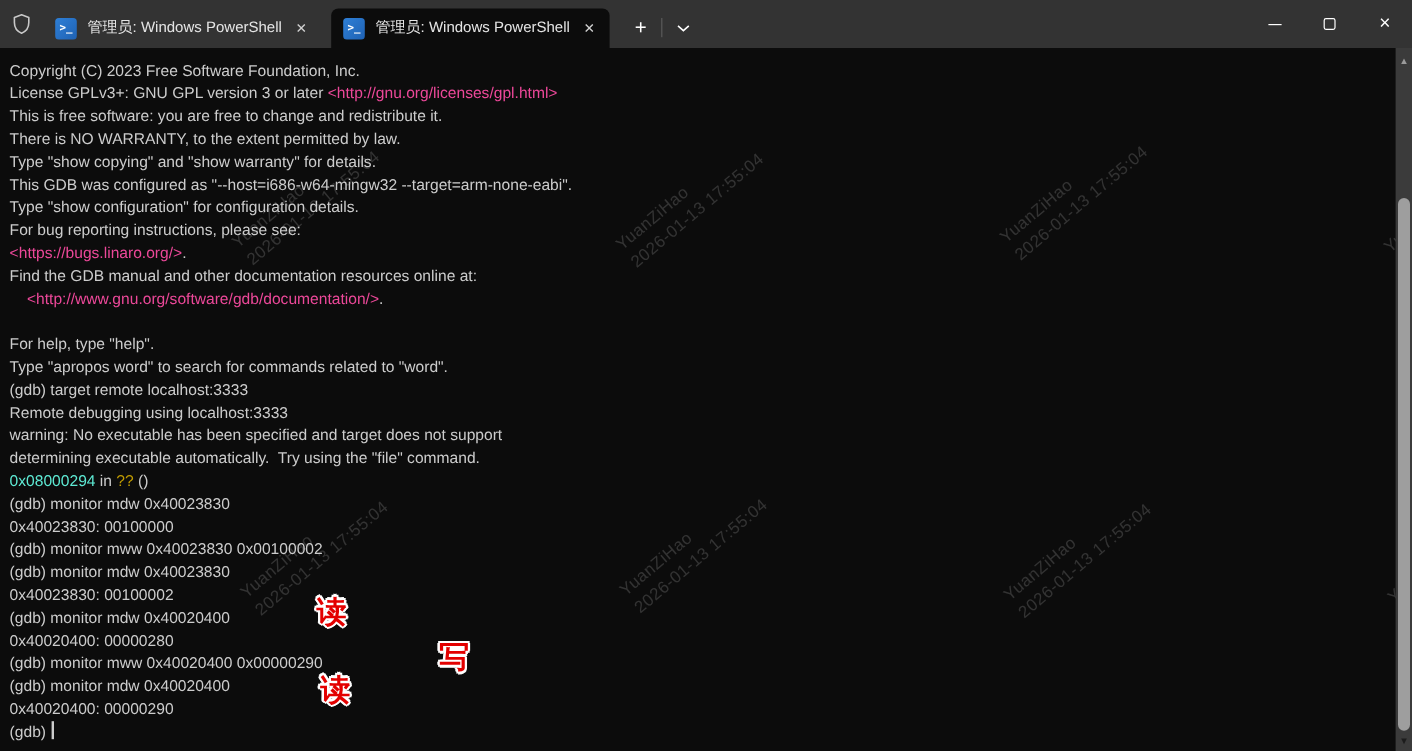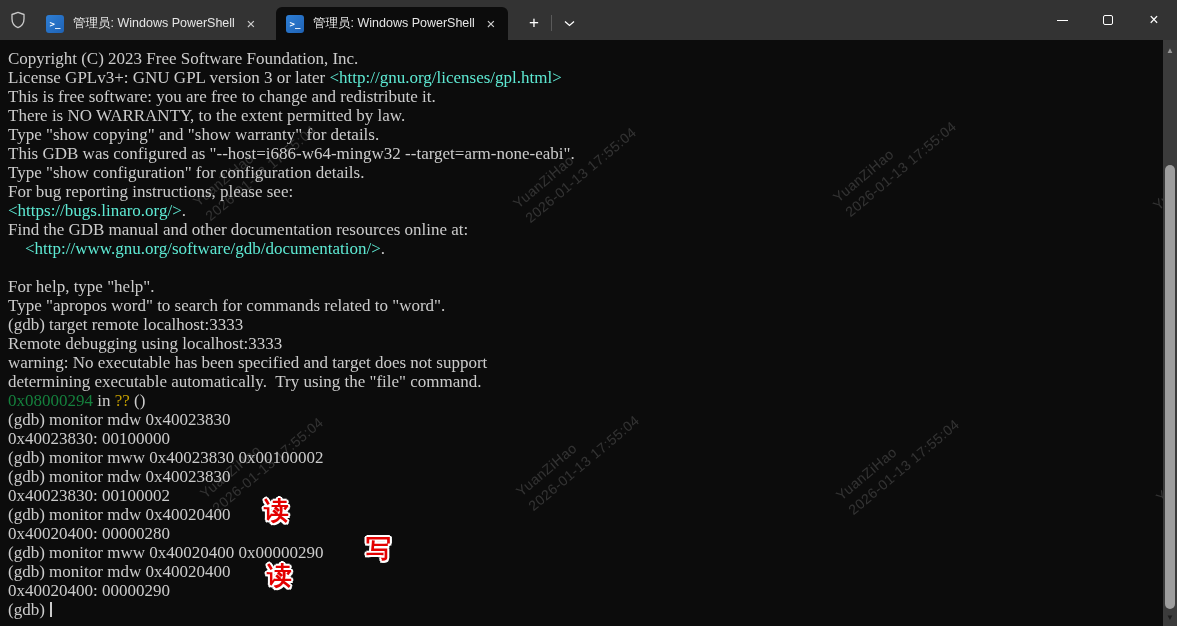--- a/index.html
+++ b/index.html
@@ -33,26 +33,26 @@
   .win-btn { width:46px; height:40px; display:flex; align-items:center; justify-content:center;
              color:#ffffff; }
   .glyph-min { width:11px; height:1px; background:#ffffff; }
   .glyph-max { width:10px; height:10px; border:1px solid #ffffff; border-radius:2px; }
   .glyph-close { font-size:16px; line-height:16px; }
 
   
   .terminal { position:absolute; top:40px; left:0; width:1177px; height:586px;
               background:#0c0c0c; overflow:hidden; }
   .term-lines { position:absolute; top:9px; left:8px; right:16px; z-index:2;
-                font-family:Liberation Serif, serif;
-                font-size:17px; line-height:19px; color:#cccccc; white-space:pre; }
+                font-family:Liberation Sans, sans-serif;
+                font-size:13px; line-height:19px; color:#cccccc; white-space:pre; }
   .term-line { height:19px; }
   .c-d { color:#cccccc; }
-  .c-g { color:#5eead4; }
-  .c-b { color:#15803d; }
+  .c-g { color:#ec4899; }
+  .c-b { color:#5eead4; }
   .c-y { color:#c19c00; }
   .cursor { display:inline-block; width:2px; height:15px; background:#cccccc;
             vertical-align:-2px; margin-left:1px; }
 
   
   .wm-layer { position:absolute; inset:0; z-index:1; pointer-events:none; }
   .wm { position:absolute; transform:translate(-50%,-50%) rotate(-40deg);
         color:rgba(255,255,255,0.16); font-size:14px; line-height:19px;
         white-space:nowrap; letter-spacing:0.5px; }
 

